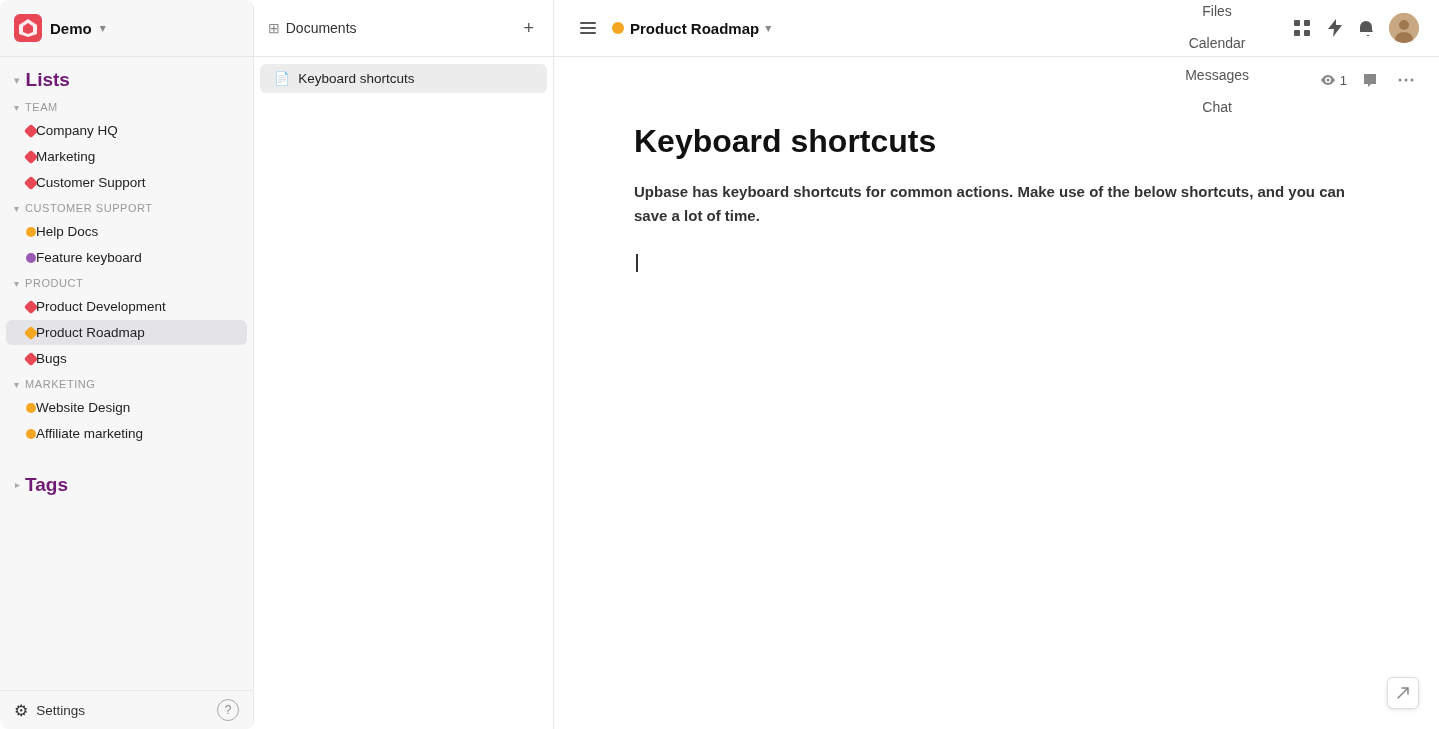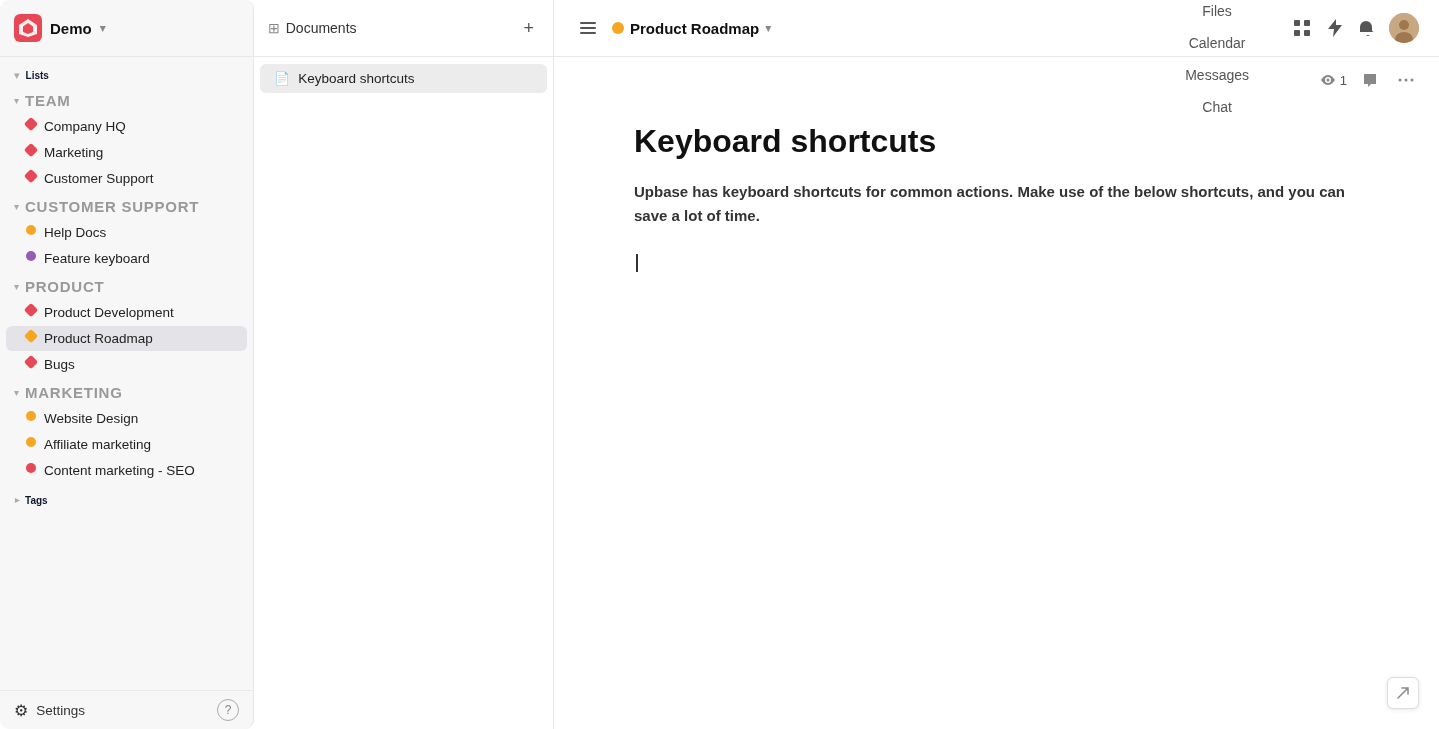--- a/index.html
+++ b/index.html
@@ -48,34 +48,35 @@
       padding: 4px 0;
     }
     .section-header {
       display: flex;
       align-items: center;
       gap: 6px;
       padding: 6px 14px 4px 14px;
       cursor: pointer;
     }
     .section-header-label {
-      font-size: 15px;
-      font-weight: 700;
+      font-size: 11px;
+      font-weight: 400;
       color: #999;
       letter-spacing: 0.05em;
       text-transform: uppercase;
     }
     .section-chevron {
       font-size: 10px;
       color: #aaa;
     }
 
     .sidebar-item {
       display: flex;
-      gap: 8px;
+      align-items: center;
+      gap: 0;
       padding: 5px 14px 5px 20px;
       cursor: pointer;
       border-radius: 6px;
       margin: 1px 6px;
       font-size: 13.5px;
       color: #222;
     }
     .sidebar-item.active { background: #e4e4e8; font-weight: 500; }
 
     .dot {
@@ -93,23 +94,23 @@
     }
 
     .lists-header {
       display: flex;
       align-items: center;
       gap: 6px;
       padding: 8px 14px 4px 14px;
       cursor: pointer;
     }
     .lists-label {
-      font-size: 10px;
+      font-size: 19px;
       font-weight: 600;
-      color: #0f172a;
+      color: #701a75;
     }
 
     .sidebar-footer {
       margin-top: auto;
       border-top: 1px solid #e8e8e8;
       padding: 8px 14px;
       display: flex;
       align-items: center;
       justify-content: space-between;
     }
@@ -399,27 +400,23 @@
     </div>
     <div>
       <div class="sidebar-item">
         <div class="dot" style="background:#f5a623;"></div>
         <span>Website Design</span>
       </div>
       <div class="sidebar-item">
         <div class="dot" style="background:#f5a623;"></div>
         <span>Affiliate marketing</span>
       </div>
-      <div class="sidebar-item">
-        <div class="dot" style="background:#e84855;"></div>
-        <span>Content marketing - SEO</span>
-      </div>
-    </div>
-
-    <div class="section-header" style="margin-top:6px;">
+    </div>
+
+    <div class="section-header" style="margin-top:22px;">
       <span class="section-chevron" style="transform:rotate(-90deg);display:inline-block;">▾</span>
       <span class="lists-label">Tags</span>
     </div>
   </div>
 
   <div class="sidebar-footer">
     <div class="settings-item">
       <span style="font-size:16px;">⚙</span>
       <span>Settings</span>
     </div>

